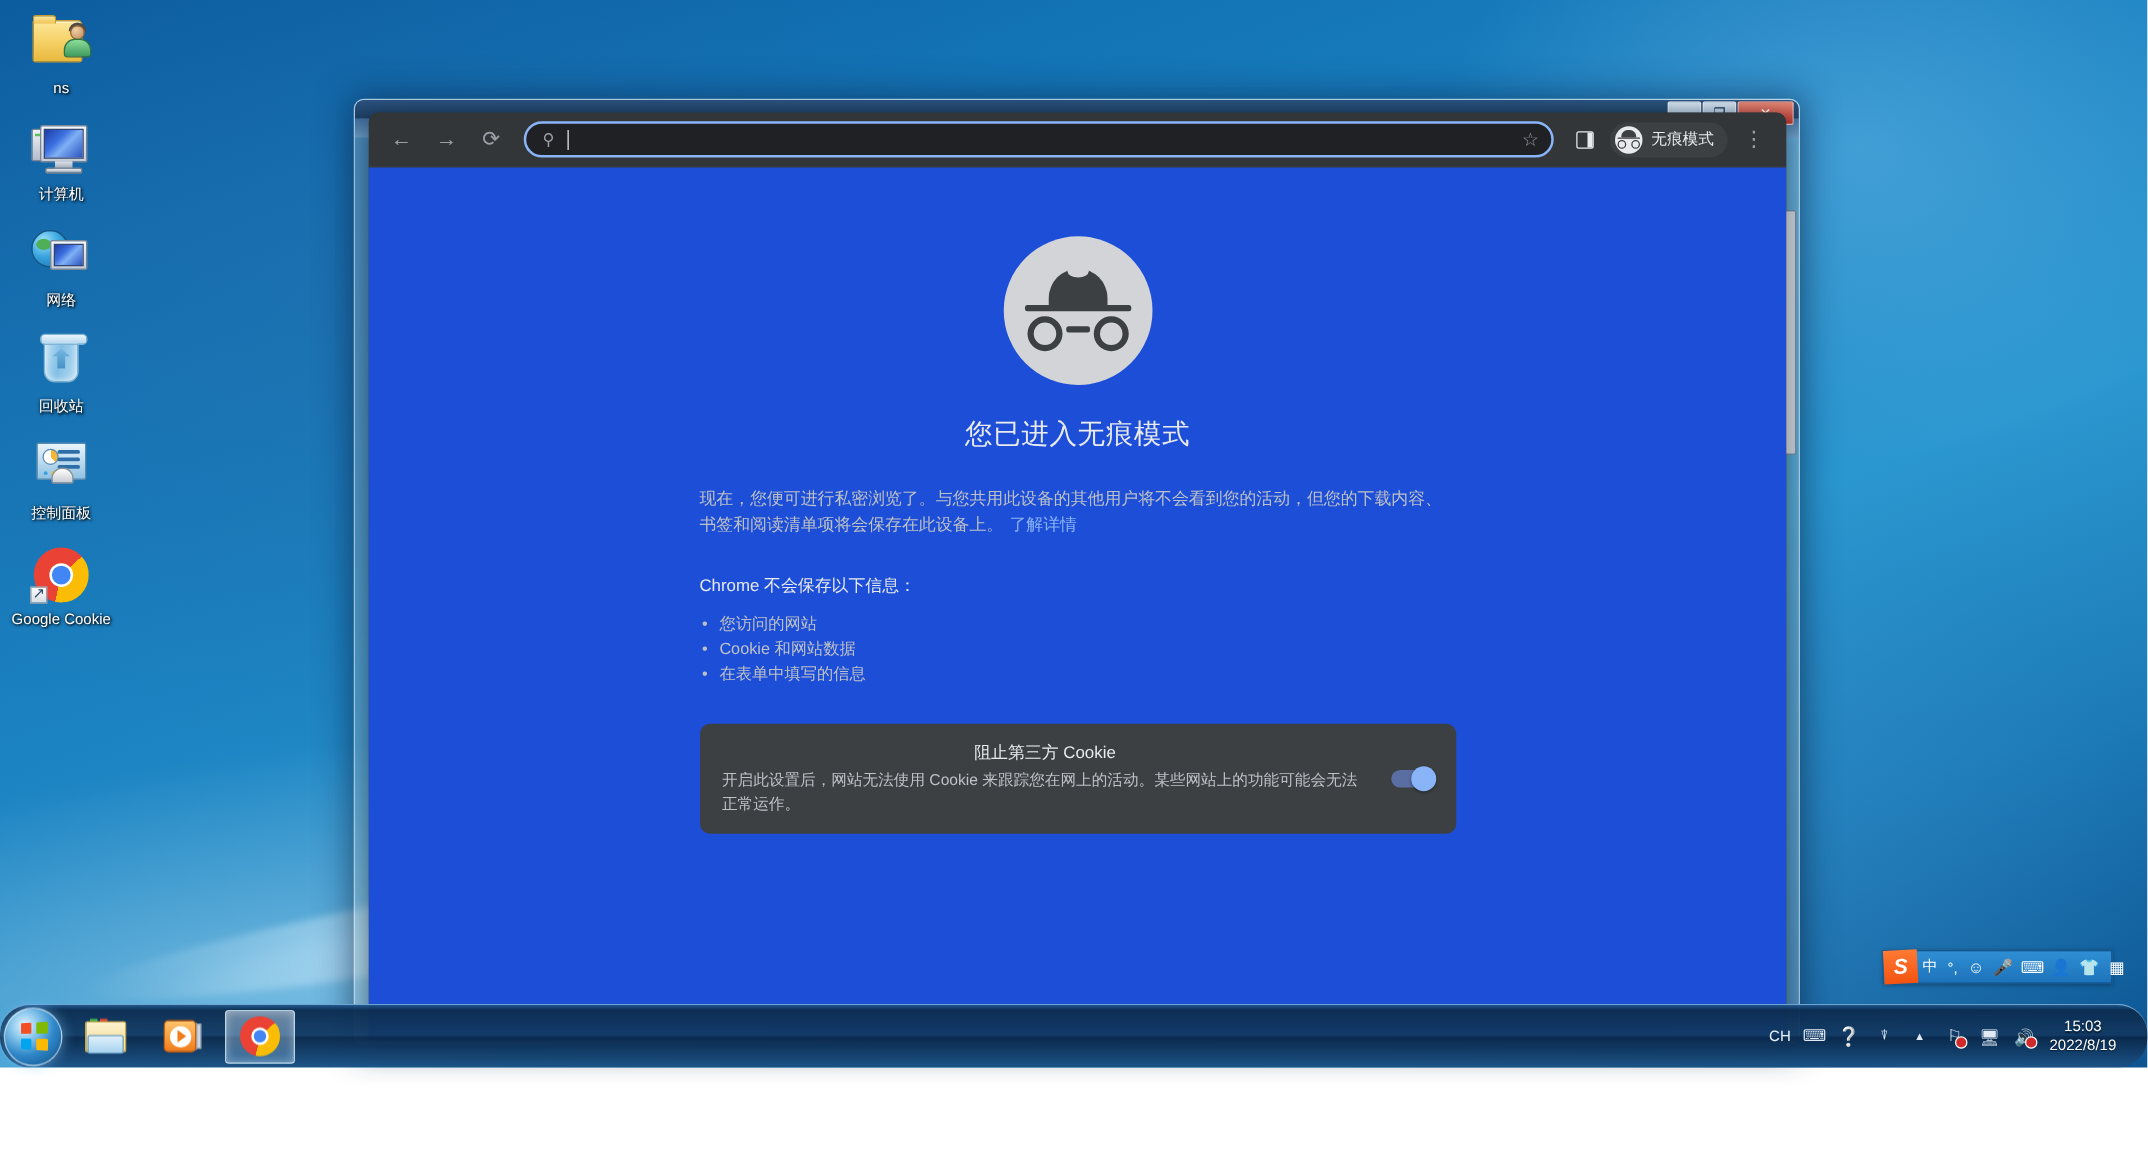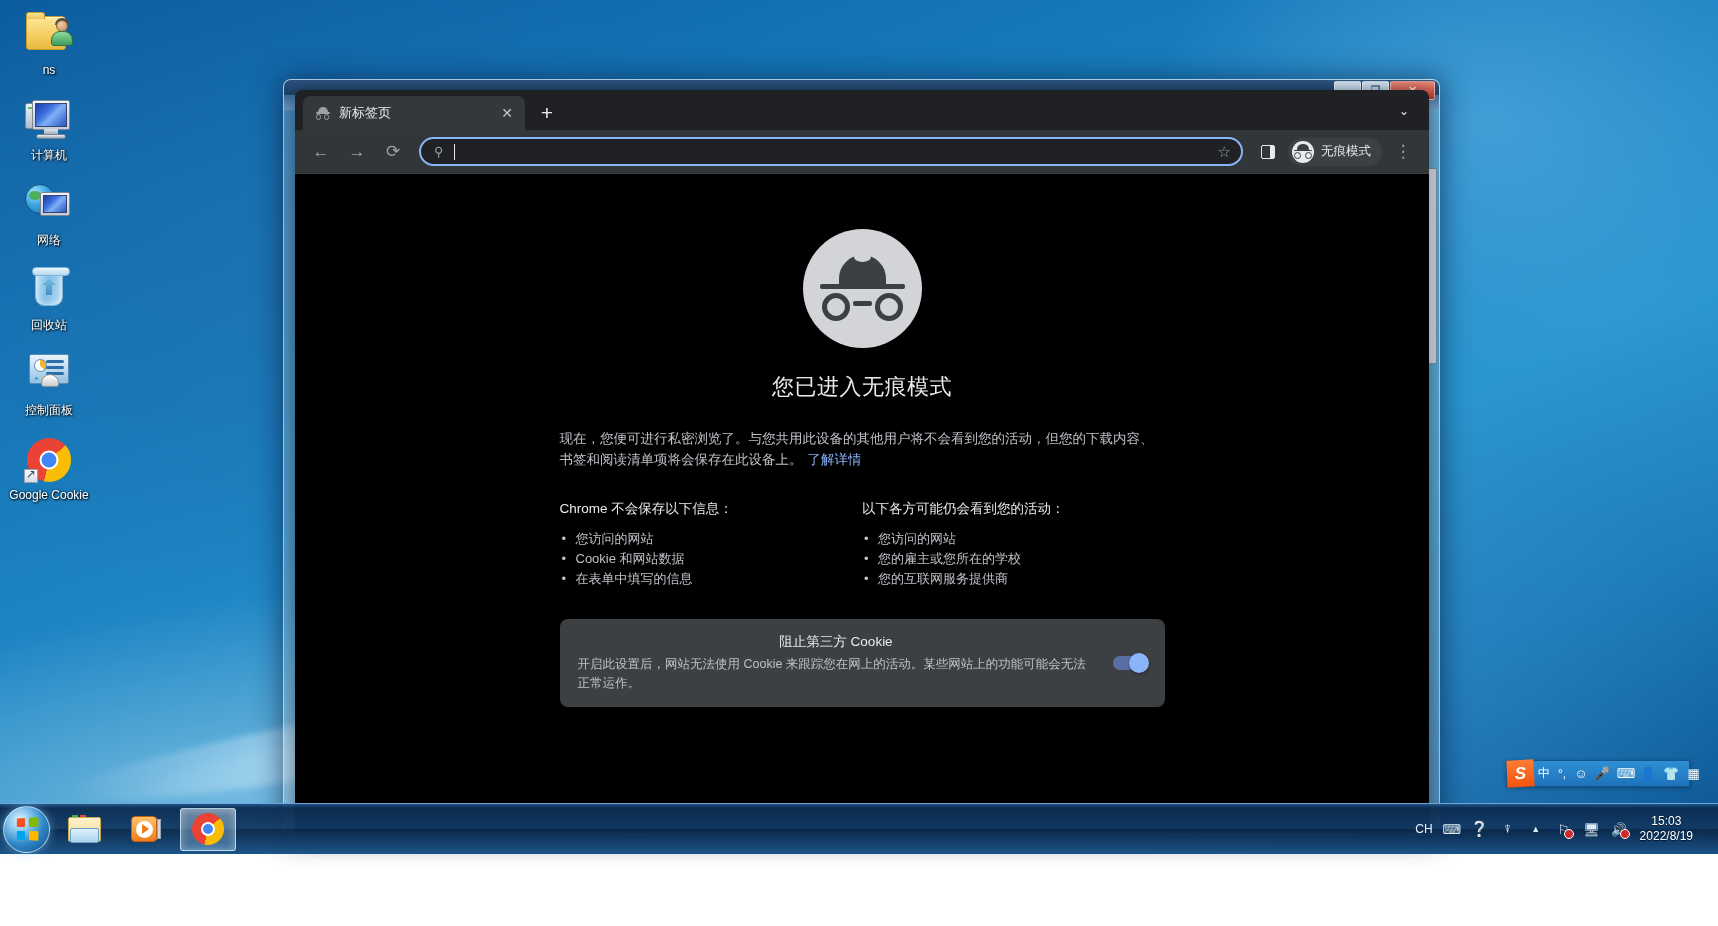--- a/index.html
+++ b/index.html
@@ -243,21 +243,21 @@
     position:relative; flex:none;
   }
   .pa-hat{position:absolute;left:5px;top:3px;width:12px;height:6.5px;background:#3c4043;border-radius:6px 6px 1px 1px;}
   .pa-brim{position:absolute;left:2px;top:9px;width:18px;height:1.8px;background:#3c4043;border-radius:1px;}
   .pa-lens{position:absolute;top:11.5px;width:7px;height:7px;border:1.5px solid #3c4043;border-radius:50%;}
   .pa-l1{left:2px;} .pa-l2{right:2px;}
   #incognito-pill .pill-label { color:#e8eaed; font-size:12.5px; white-space:nowrap; }
 
   
   #page {
-    flex:1; background:#000000; overflow:hidden; position:relative;
+    flex:1; background:#1d4ed8; overflow:hidden; position:relative;
     display:flex; flex-direction:column; align-items:center;
   }
   #incognito-circle {
     width: 119px; height:119px; border-radius:50%; background:#d2d4d7;
     margin-top: 55px; position:relative; flex:none;
   }
   .big-hat { position:absolute; left:36px; top:26px; width:47px; height:31px; background:#3c4043;
     border-radius: 24px 24px 2px 2px; }
   .big-hat:after { content:""; position:absolute; left:15px; top:-3px; width:17px; height:10px;
     background:#d2d4d7; border-radius:50%; }
@@ -313,21 +313,21 @@
     transform: rotate(-3deg);
   }
   .sg-item { color:#fff; font-size:12px; margin: 0 4px; display:flex; align-items:center; }
   .sg-ico { width:15px; height:15px; display:flex;align-items:center;justify-content:center; color:#fff; font-size:13px;}
 
   
   #taskbar {
     position:absolute; left:0; bottom:0; width: 1718px; height: 51px;
     background: linear-gradient(180deg, rgba(30,86,140,0.97) 0%, rgba(12,44,80,0.97) 8%, rgba(18,58,100,0.95) 48%, rgba(10,40,74,0.97) 52%, rgba(28,82,134,0.97) 100%);
     border-top: 1px solid rgba(150,200,240,0.7);
-    display:flex; align-items:center;
+    display:flex; align-items:center;border-radius:24px;
   }
   #start-orb {
     width: 47px; height:47px; margin-left:3px; border-radius:50%;
     background: radial-gradient(circle at 35% 30%, #e9f6ff 0%, #8cc9ee 25%, #2f88c9 55%, #0c4a82 100%);
     border: 1px solid rgba(255,255,255,.6);
     position:relative; flex:none;
     box-shadow: 0 0 10px rgba(120,200,255,.55);
     display:flex;align-items:center;justify-content:center;
   }
   .win-flag { width:22px;height:22px;position:relative;transform: perspective(40px) rotateY(-12deg);}
@@ -465,37 +465,20 @@
         <div class="obtn">—</div>
         <div class="obtn">❐</div>
         <div class="obtn close">✕</div>
       </div>
     </div>
     <div class="outer-right-scroll"></div>
   </div>
 
   <div id="chrome-window">
 
-    <div id="tabstrip">
-      <div id="tab-newtab">
-        <div class="tab-favicon">
-          <div class="mini-incog">
-            <div class="hat"></div>
-              <div class="brim"></div>
-            <div class="lens l1"></div>
-              <div class="lens l2"></div>
-          </div>
-        </div>
-        <div id="tab-title">新标签页</div>
-        <div id="tab-close">✕</div>
-      </div>
-      <div id="new-tab-button">+</div>
-      <div id="tabstrip-spacer"></div>
-      <div id="tabstrip-menu-circle">⌄</div>
-    </div>
 
     <div id="toolbar">
       <div class="tb-icon">←</div>
       <div class="tb-icon">→</div>
       <div class="tb-icon">⟳</div>
 
       <div id="omnibox">
         <span class="search-glyph">⚲</span>
         <span class="caret"></span>
         <span class="ob-value"></span>
@@ -535,28 +518,20 @@
         <span>现在，您便可进行私密浏览了。与您共用此设备的其他用户将不会看到您的活动，但您的下载内容、书签和阅读清单项将会保存在此设备上。</span><a class="link" href="#">了解详情</a>
       </div>
 
       <div id="two-cols">
         <div class="col">
           <h3>Chrome 不会保存以下信息：</h3>
           <ul>
             <li>您访问的网站</li>
             <li>Cookie 和网站数据</li>
             <li>在表单中填写的信息</li>
-          </ul>
-        </div>
-        <div class="col">
-          <h3>以下各方可能仍会看到您的活动：</h3>
-          <ul>
-            <li>您访问的网站</li>
-            <li>您的雇主或您所在的学校</li>
-            <li>您的互联网服务提供商</li>
           </ul>
         </div>
       </div>
 
       <div id="cookie-card">
         <div class="cc-text">
           <div class="cc-title">阻止第三方 Cookie</div>
           <div class="cc-desc">开启此设置后，网站无法使用 Cookie 来跟踪您在网上的活动。某些网站上的功能可能会无法正常运作。</div>
         </div>
         <div id="cookie-toggle">

